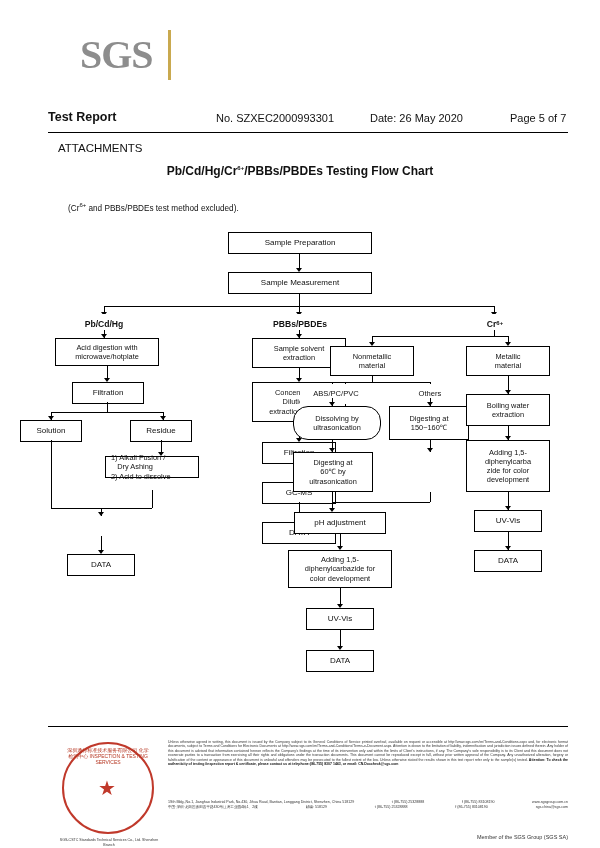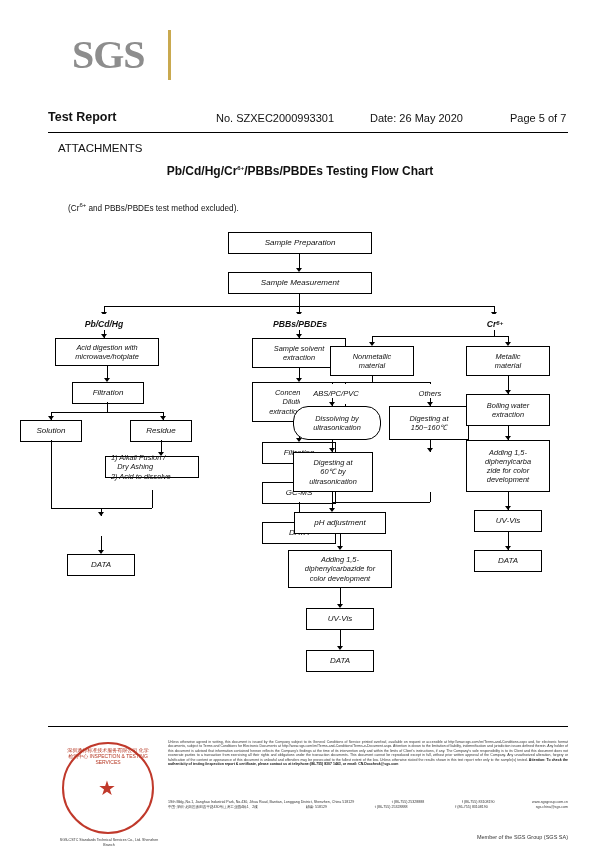--- a/index.html
+++ b/index.html
@@ -9,20 +9,21 @@
     overflow:hidden;
   }
   
   .logo{
     position:absolute;left:72px;top:32px;width:110px;height:46px;
   }
   .logo-text{
     font-family:"Liberation Serif", serif;
     font-weight:bold;font-size:40px;color:#8d8d8d;letter-spacing:-1px;
     line-height:46px;
+    margin-left:8px;
   }
   .logo-bar{
     position:absolute;left:168px;top:30px;width:3px;height:50px;background:#c9a94f;
   }
   .hdr-row{
     position:absolute;left:48px;top:110px;width:520px;height:18px;
     font-size:11px;color:#111;
   }
   .hdr-title{
     position:absolute;left:0;top:0;font-weight:bold;font-size:12.5px;
@@ -47,21 +48,21 @@
     position:absolute;left:68px;top:202px;font-size:8.2px;color:#111;
   }
   sup{font-size:6px;}
 
   
   .chart{position:absolute;left:0;top:224px;width:600px;height:470px;}
   .box{
     position:absolute;border:1px solid #000;background:#fff;
     font-size:8px;color:#111;text-align:center;
     display:flex;align-items:center;justify-content:center;
-    line-height:1.25;box-sizing:border-box;padding:10px 2px;font-style:italic;
+    line-height:1.25;box-sizing:border-box;padding:10px 2px;
   }
   .box.small{font-size:7.4px;}
   .box.lbl{border:none;font-weight:bold;font-size:8.6px;}
   .ln{position:absolute;background:#000;}
   .vl{width:1px;}
   .hl{height:1px;}
   .arw{
     position:absolute;width:0;height:0;
     border-left:3px solid transparent;border-right:3px solid transparent;
     border-top:4px solid #000;

